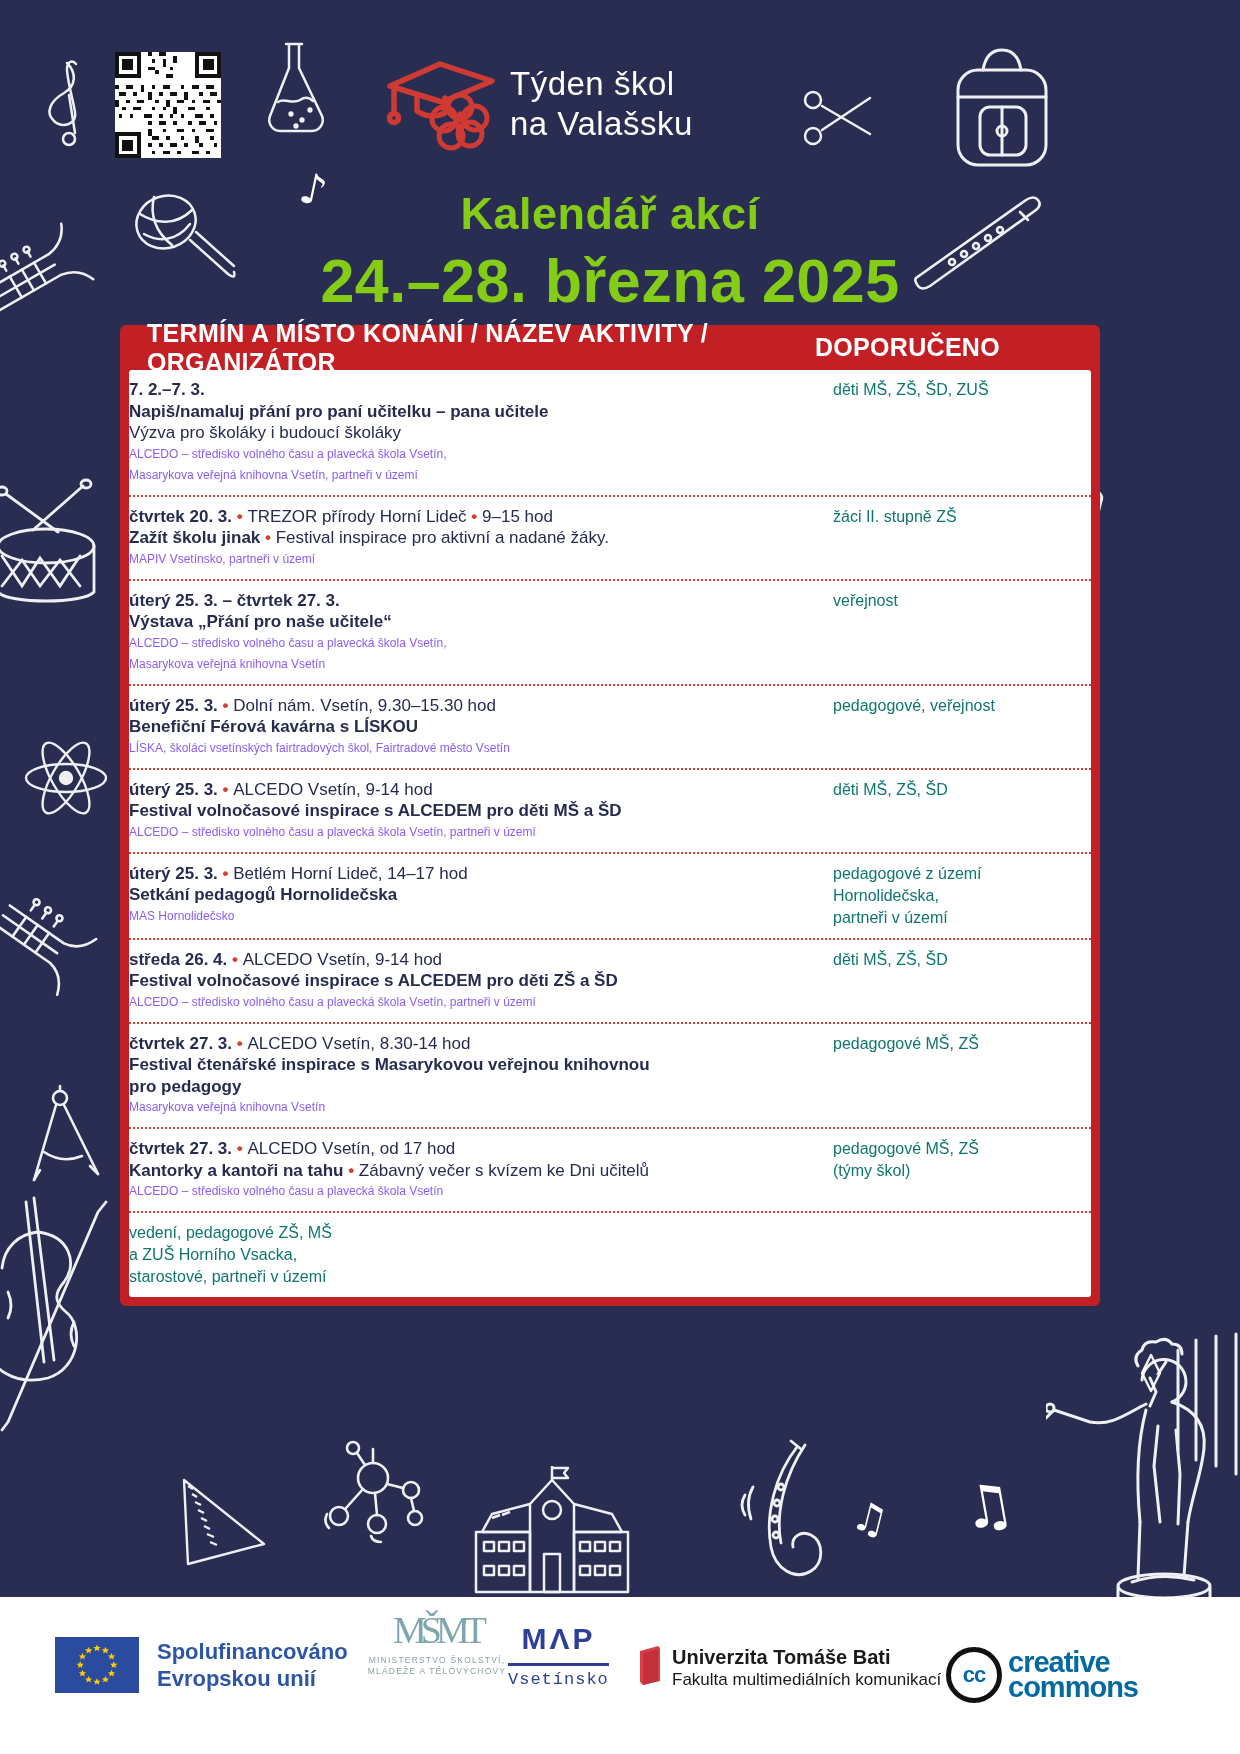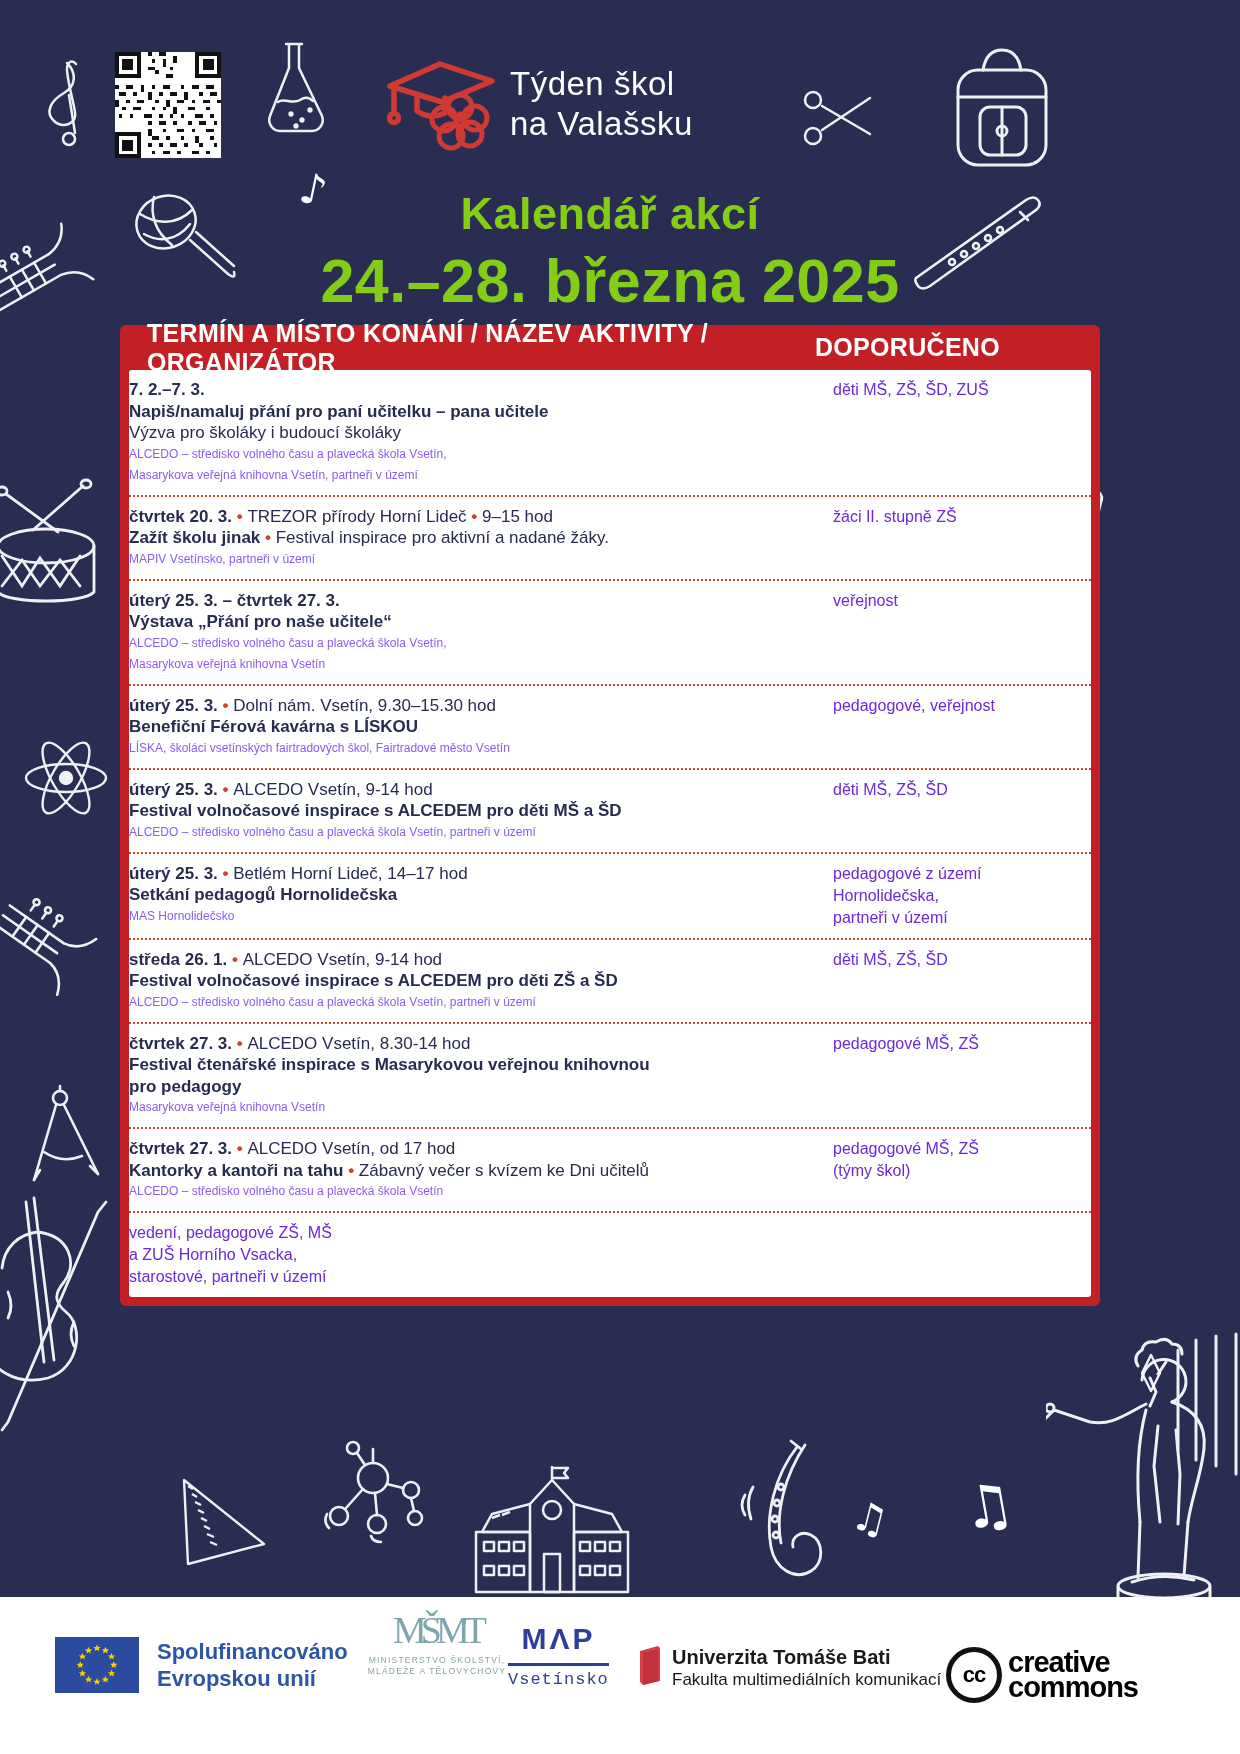--- a/index.html
+++ b/index.html
@@ -19,42 +19,42 @@
 
   
   .cal{position:absolute;left:120px;top:325px;width:980px;background:#c32026;border-radius:6px;padding:0 9px 9px 9px;box-sizing:border-box;}
   .thead{display:flex;align-items:center;height:45px;color:#fff;font-weight:700;font-size:25px;letter-spacing:.3px;}
   .th1{padding-left:18px;flex:0 0 686px;box-sizing:border-box;}
   .th2{flex:1;}
   .tbody{background:#fff;border-radius:3px;}
   .row{display:flex;padding:9px 0;}
   .row + .row{border-top:2px dotted #d2402c;}
   .cell-l{flex:0 0 704px;box-sizing:border-box;padding-left:0;color:#272c4f;}
-  .cell-r{flex:1;color:#6d28d9;font-size:16px;line-height:22px;padding-right:6px;}
+  .cell-r{flex:1;color:#0f766e;font-size:16px;line-height:22px;padding-right:6px;}
   .mline{font-size:17px;line-height:21.5px;}
   .mline .b{font-weight:700;}
   .mline .r{color:#d2402c;font-weight:700;}
   .oline{font-size:12px;line-height:21px;color:#8b5cf6;}
 
   
   .footer{position:absolute;left:0;bottom:0;width:1240px;height:157px;background:#fff;}
   .eu{position:absolute;left:55px;top:40px;display:flex;align-items:center;}
   .eu-text{margin-left:18px;color:#2d55a5;font-size:22px;font-weight:700;line-height:27px;}
   .msmt{position:absolute;left:352px;top:18px;width:170px;text-align:center;color:#7fa6ad;}
   .msmt-abbr{font-family:"Liberation Serif",serif;font-size:38px;line-height:30px;letter-spacing:-6px;}
   .msmt-lines{margin-top:10px;color:#8ba0a4;font-size:8.5px;letter-spacing:1.2px;line-height:11px;}
   .map{position:absolute;left:508px;top:20px;text-align:center;color:#2d3f96;}
   .map-abbr{font-size:30px;font-weight:600;letter-spacing:3px;line-height:44px;border-bottom:3px solid #2d3f96;padding:0 2px 2px 2px;}
   .map-name{font-family:"Liberation Mono",monospace;font-size:17px;margin-top:4px;letter-spacing:1px;}
   .utb{position:absolute;left:638px;top:48px;display:flex;align-items:flex-start;}
   .utb-book{width:24px;height:40px;margin-right:10px;}
   .utb-text{color:#1a1a1a;}
   .utb-l1{font-size:20px;font-weight:700;line-height:24px;}
   .utb-l2{font-size:17px;line-height:22px;}
-  .cc{position:absolute;left:946px;top:50px;display:flex;align-items:center;color:#000000;}
+  .cc{position:absolute;left:946px;top:50px;display:flex;align-items:center;color:#0369a1;}
   .cc-circle{width:46px;height:46px;border:5px solid #111;border-radius:50%;display:flex;align-items:center;justify-content:center;font-weight:700;font-size:22px;letter-spacing:-1px;}
   .cc-text{margin-left:6px;font-weight:700;font-size:29px;line-height:25px;letter-spacing:-1px;}
   .emc{position:absolute;left:998px;top:852px;color:#fff;font-size:27px;font-style:italic;transform:rotate(-20deg);font-family:"DejaVu Serif",serif;}
 </style>
 </head>
 <body>
 
 <div class="poster">
 
   <div class="doodle" style="left:33px;top:55px;">
@@ -403,21 +403,21 @@
             <div class="oline">MAS Hornolidečsko</div>
           </div>
       <div class="cell-r">
             <div class="dline">pedagogové z území</div>
             <div class="dline">Hornolidečska,</div>
             <div class="dline">partneři v území</div>
           </div>
     </div>
         <div class="row">
       <div class="cell-l">
-            <div class="mline"><span class="b">středa 26. 1.</span><span class="r"> • </span><span>ALCEDO Vsetín, 9-14 hod</span></div>
+            <div class="mline"><span class="b">středa 26. 4.</span><span class="r"> • </span><span>ALCEDO Vsetín, 9-14 hod</span></div>
             <div class="mline"><span class="b">Festival volnočasové inspirace s ALCEDEM pro děti ZŠ a ŠD</span></div>
             <div class="oline">ALCEDO – středisko volného času a plavecká škola Vsetín, partneři v území</div>
           </div>
       <div class="cell-r">
             <div class="dline">děti MŠ, ZŠ, ŠD</div>
           </div>
     </div>
         <div class="row">
       <div class="cell-l">
             <div class="mline"><span class="b">čtvrtek 27. 3.</span><span class="r"> • </span><span>ALCEDO Vsetín, 8.30-14 hod</span></div>

